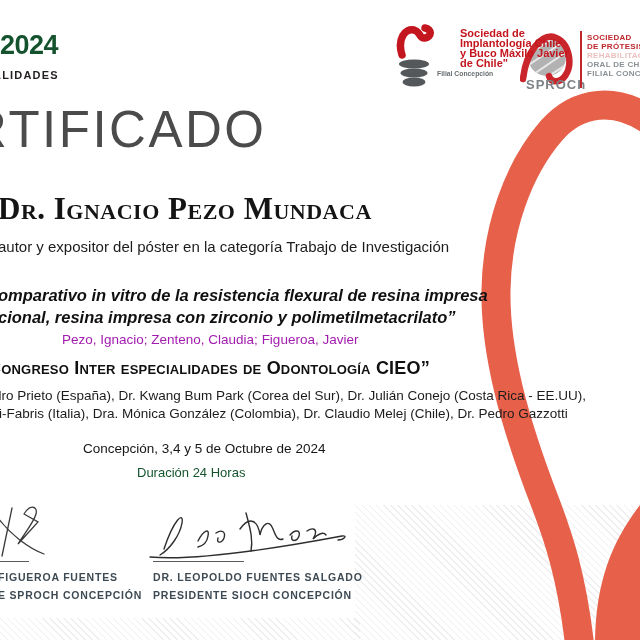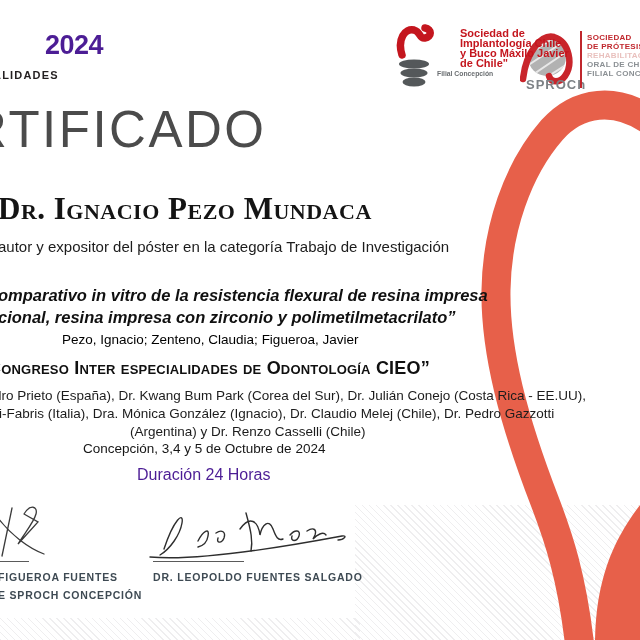--- a/index.html
+++ b/index.html
@@ -2,42 +2,42 @@
 <html><head>
 <meta charset="utf-8">
 <style>
   html,body{margin:0;padding:0;background:#fff;}
   #canvas{
     position:relative;width:640px;height:640px;background:#ffffff;
     overflow:hidden;font-family:"Liberation Sans",sans-serif;color:#1a1a1a;
   }
   .abs{position:absolute;white-space:nowrap;line-height:1.15;}
   
-  .year{top:30px;left:0;font-size:27px;font-weight:bold;letter-spacing:-.5px;color:#4c1d95;margin-left:45px;}
+  .year{top:30px;left:0;font-size:27px;font-weight:bold;letter-spacing:-.5px;color:#14532d;}
   .event-frag{top:69px;left:-7px;font-size:11px;font-weight:bold;letter-spacing:1.2px;color:#231f20;}
   
   .cert-title{top:101px;left:-30px;font-size:51px;font-weight:400;letter-spacing:2.5px;color:#4b4b4b;}
   
   .recipient{top:191px;left:-2px;font-family:"Liberation Serif",serif;font-variant:small-caps;
     font-weight:bold;font-size:31px;color:#141414;letter-spacing:.5px;}
   .role{top:238px;left:-2px;font-size:15px;color:#1c1c1c;}
   
   .poster{font-size:16.5px;font-weight:bold;font-style:italic;color:#101010;}
   .poster1{top:286px;left:-2px;}
   .poster2{top:308px;left:-2px;}
-  .authors{top:332px;left:62px;font-size:13.5px;color:#000000;}
+  .authors{top:332px;left:62px;font-size:13.5px;color:#a21caf;}
   
   .congress{top:358px;left:-12px;font-size:18px;font-weight:bold;font-variant:small-caps;
     color:#101010;letter-spacing:.2px;}
   .jury{font-size:13.5px;color:#1c1c1c;}
   .jury1{top:388px;left:-6px;}
   .jury2{top:406px;left:-1px;}
   .jury3{top:424px;left:130px;}
   .date1{top:441px;left:83px;font-size:13.5px;color:#161616;}
-  .date2{top:466px;left:137px;font-size:16px;color:#4c1d95;}
+  .date2{top:466px;left:137px;font-size:13px;color:#14532d;}
   
   .sigline{position:absolute;height:0;border-top:1px solid #5a5a5a;}
   .sigline-left{top:561px;left:0;width:29px;}
   .sigline-right{top:561px;left:153px;width:91px;}
   .siglabel{font-size:10.5px;font-weight:bold;letter-spacing:.8px;color:#3e4a53;}
   .sig-l1{top:571px;left:-2px;}
   .sig-l2{top:589px;left:-2px;}
   .sig-r1{top:571px;left:153px;}
   .sig-r2{top:589px;left:153px;}
   
@@ -139,26 +139,26 @@
     <div class="abs cert-title">RTIFICADO</div>
     <div class="abs recipient">Dr. Ignacio Pezo Mundaca</div>
     <div class="abs role">autor y expositor del póster en la categoría Trabajo de Investigación</div>
 
     <div class="abs poster poster1">omparativo in vitro de la resistencia flexural de resina impresa</div>
     <div class="abs poster poster2">cional, resina impresa con zirconio y polimetilmetacrilato”</div>
     <div class="abs authors">Pezo, Ignacio; Zenteno, Claudia; Figueroa, Javier</div>
 
     <div class="abs congress">Congreso Inter especialidades de Odontología CIEO”</div>
     <div class="abs jury jury1">dro Prieto (España), Dr. Kwang Bum Park (Corea del Sur), Dr. Julián Conejo (Costa Rica - EE.UU),</div>
-    <div class="abs jury jury2">i-Fabris (Italia), Dra. Mónica González (Ignacio), Dr. Claudio Melej (Chile), Dr. Pedro Gazzotti</div>
-    <div class="abs jury jury3">(Argentina) y Dr. Renzo Casselli (Chile)</div>
+    <div class="abs jury jury2">i-Fabris (Italia), Dra. Mónica González (Colombia), Dr. Claudio Melej (Chile), Dr. Pedro Gazzotti</div>
 
     <div class="abs date1">Concepción, 3,4 y 5 de Octubre de 2024</div>
     <div class="abs date2">Duración 24 Horas</div>
 
     <div class="sigline sigline-left"></div>
     <div class="sigline sigline-right"></div>
     <div class="abs siglabel sig-l1">FIGUEROA FUENTES</div>
     <div class="abs siglabel sig-l2">E SPROCH CONCEPCIÓN</div>
     <div class="abs siglabel sig-r1">DR. LEOPOLDO FUENTES SALGADO</div>
+    <div class="abs siglabel sig-r2">PRESIDENTE SIOCH CONCEPCIÓN</div>
   </div>
 
 </div>
 
 </body></html>

